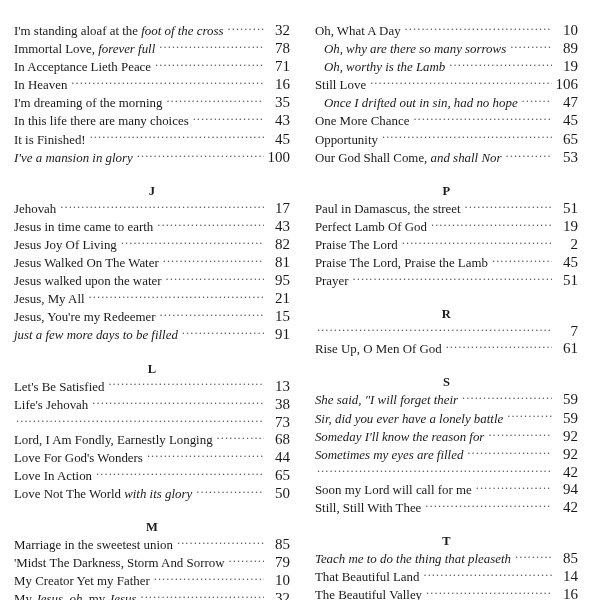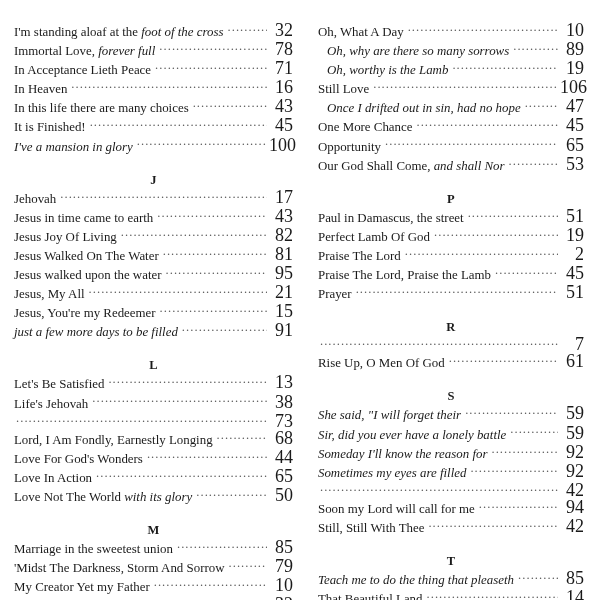--- a/index.html
+++ b/index.html
@@ -13,21 +13,21 @@
     font-family: "Liberation Serif", "DejaVu Serif", serif;
     color: #1a1a1a;
     overflow: hidden;
   }
   .page {
     width: 600px;
     height: 600px;
     position: relative;
     box-sizing: border-box;
     display: flex;
-    padding: 22px 16px 10px 14px;
+    padding: 22px 22px 10px 14px;
   }
   .column {
     width: 286px;
     box-sizing: border-box;
   }
   .column.left { padding-right: 6px; }
   .column.right { padding-left: 19px; }
 
   .section {
     margin: 0;
@@ -69,21 +69,21 @@
     bottom: 0;
     letter-spacing: 1.05px;
     color: #5e5e5e;
     font-size: 12.6px;
     white-space: nowrap;
   }
   .entry .pageno {
     flex: 0 0 auto;
     width: 24px;
     text-align: right;
-    font-size: 18px;
+    font-size: 15px;
   }
   .entry.indent { padding-left: 9px; }
   .entry.indent .pageno { width: 24px; }
 
   .ital { font-style: italic; }
   .rom { font-style: normal; }
 </style>
 </head>
 <body>
 
@@ -104,20 +104,25 @@
           <span class="title"><span class="rom">In Acceptance Lieth Peace</span></span>
           <span class="leader"></span>
           <span class="pageno">71</span>
         </div>
         <div class="entry">
           <span class="title"><span class="rom">In Heaven</span></span>
           <span class="leader"></span>
           <span class="pageno">16</span>
         </div>
         <div class="entry">
+          <span class="title"><span class="rom">I'm dreaming of the morning</span></span>
+          <span class="leader"></span>
+          <span class="pageno">35</span>
+        </div>
+        <div class="entry">
           <span class="title"><span class="rom">In this life there are many choices</span></span>
           <span class="leader"></span>
           <span class="pageno">43</span>
         </div>
         <div class="entry">
           <span class="title"><span class="rom">It is Finished!</span></span>
           <span class="leader"></span>
           <span class="pageno">45</span>
         </div>
         <div class="entry">

